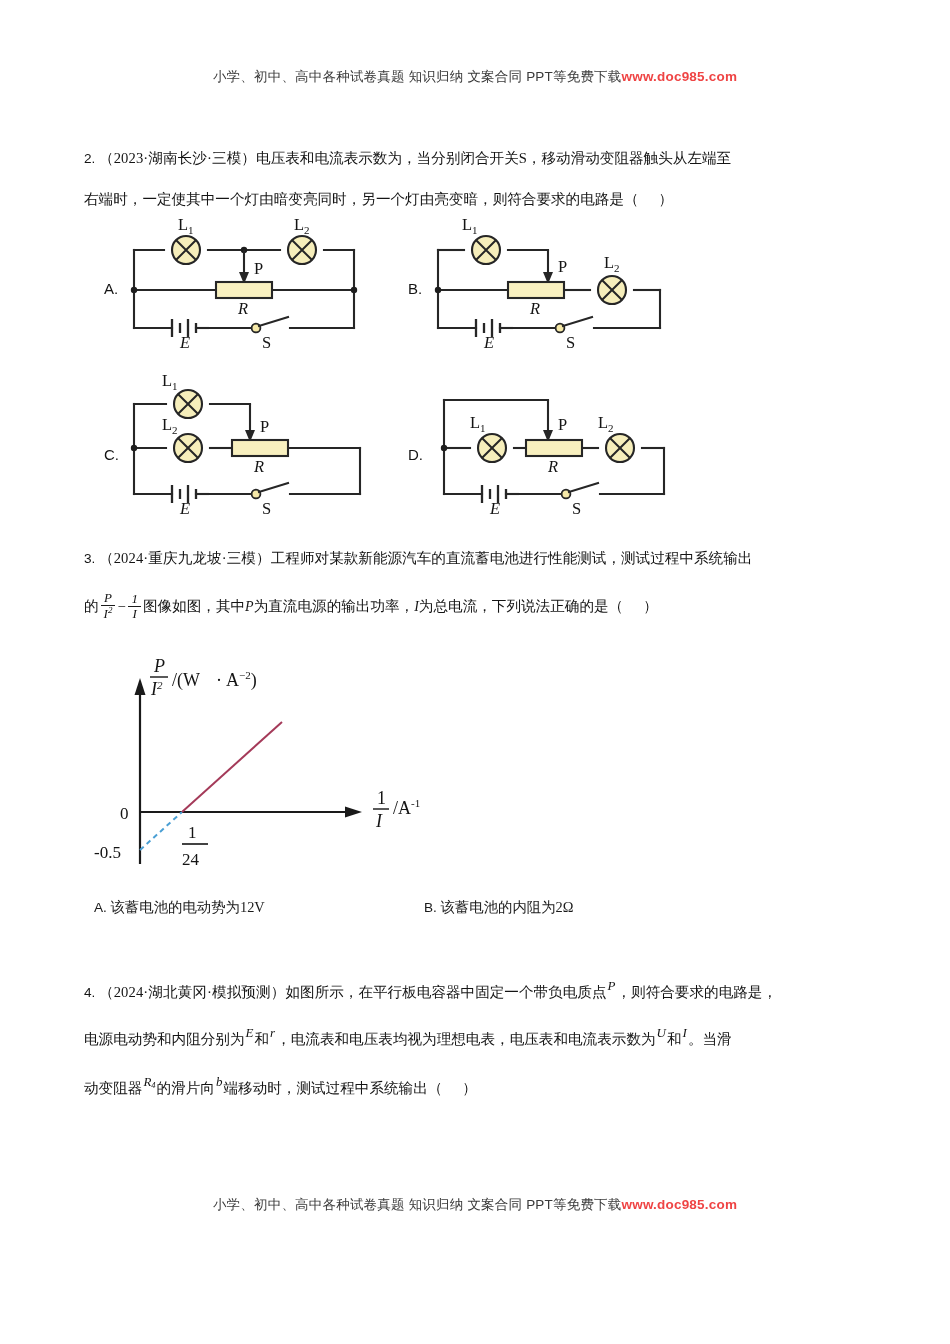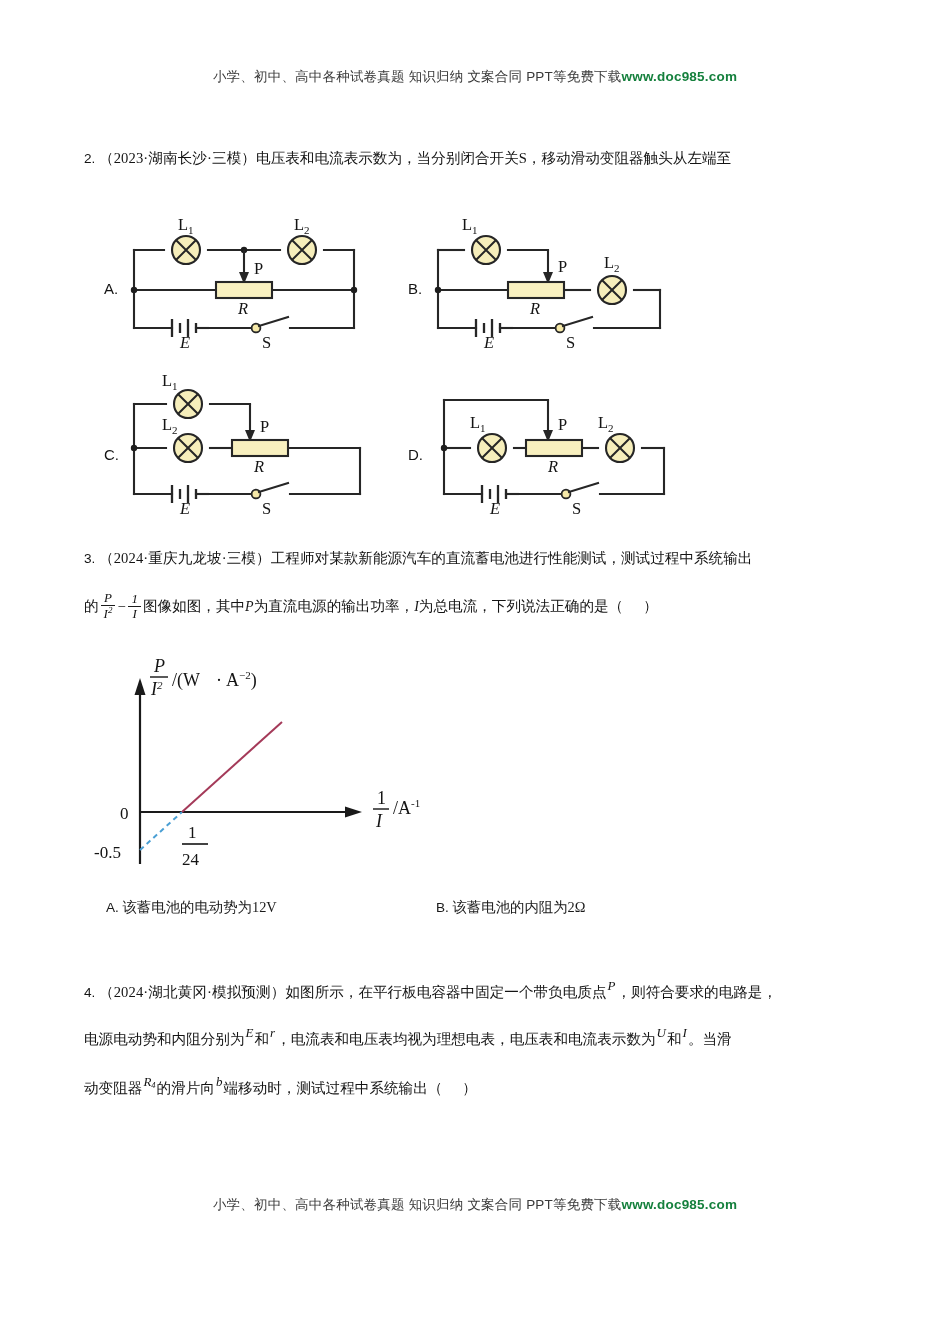--- a/index.html
+++ b/index.html
@@ -30,21 +30,21 @@
     text-align: center;
     font-family: "Liberation Sans", "DejaVu Sans", sans-serif;
     font-size: 13.5px;
     color: #3a3a3a;
     letter-spacing: .2px;
     white-space: nowrap;
   }
   .runner .site {
     font-family: "Liberation Sans", "DejaVu Sans", sans-serif;
     font-weight: bold;
-    color: #15803d;
+    color: #ef4444;
   }
   #running-head { top: 68px; }
   #running-foot { top: 1196px; }
 
   
   .qblock {
     position: absolute;
     left: 84px;
     width: 790px;
   }
@@ -92,21 +92,21 @@
     font-size: 13px;
     border-top: 1.1px solid #1a1a1a;
     padding: 0 3px;
   }
   .frac .den sup, .frac .num sup { font-size: 9px; font-style: italic; }
   .minus-gap { display: inline-block; width: 9px; }
 
   
   .options {
     position: absolute;
-    left: 106px;
+    left: 94px;
     width: 760px;
   }
   .optrow {
     display: flex;
     line-height: 38px;
     font-size: 14.4px;
   }
   .optrow .opt { width: 330px; }
   .optlab {
     font-family: "Liberation Sans", "DejaVu Sans", sans-serif;
@@ -152,20 +152,23 @@
 
   <div class="runner" id="running-head">
     <span>小学、初中、高中各种试卷真题 知识归纳 文案合同 PPT等免费下载</span><span class="site">www.doc985.com</span>
   </div>
 
   <div class="qblock" style="top:138px;">
     <div class="qline">
       <span class="qnum">2.</span>
       <span class="src">（2023·湖南长沙·三模）</span><span>电压表和电流表示数为，当分别闭合开关S，移动滑动变阻器触头从左端至</span>
     </div>
+    <div class="qline">
+      <span>右端时，一定使其中一个灯由暗变亮同时，另一个灯由亮变暗，则符合要求的电路是（</span><span class="paren-blank">&nbsp;&nbsp;&nbsp;</span><span>）</span>
+    </div>
   </div>
 
   <div class="figure" style="left:104px; top:218px;">
     <div class="figlabel" style="left:0px; top:62px;">A.</div>
     <svg width="280" height="130" viewBox="0 0 280 130">
 
       <path class="wire" d="M30 32 L60 32"></path>
       <path class="wire" d="M104 32 L176 32"></path>
       <path class="wire" d="M220 32 L250 32"></path>
       <path class="wire" d="M30 32 L30 110"></path>

